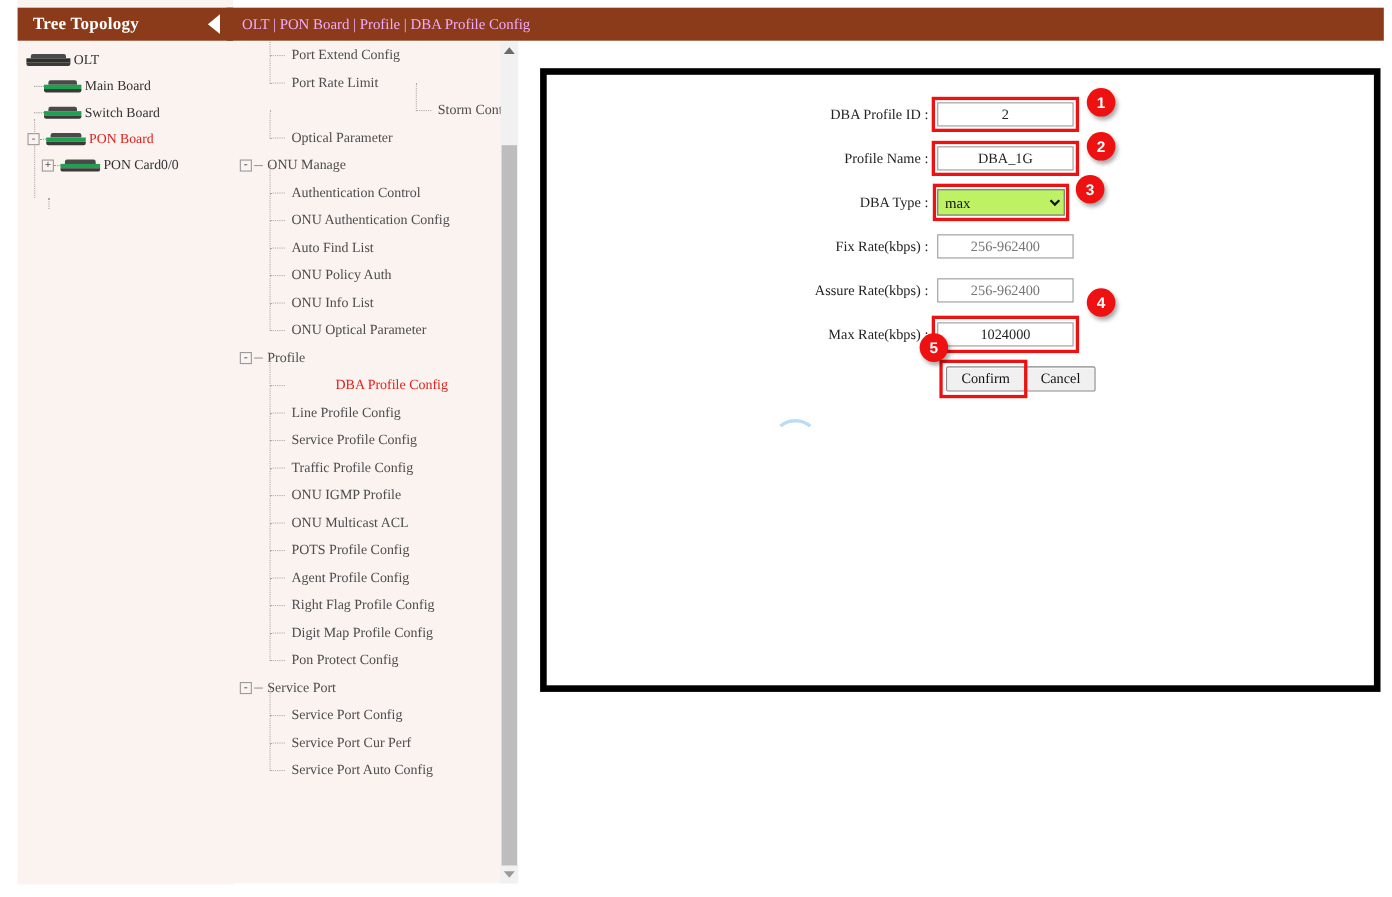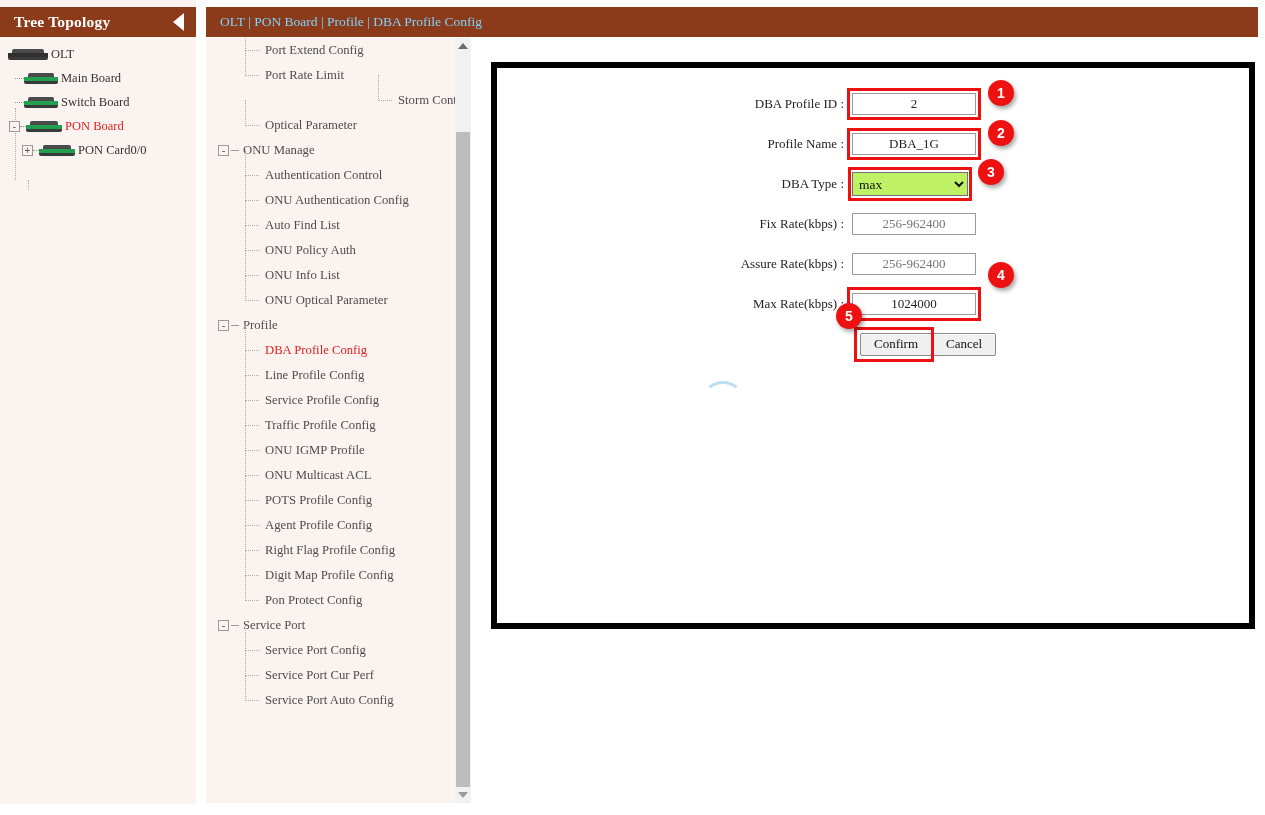--- a/index.html
+++ b/index.html
@@ -7,21 +7,21 @@
     margin: 0; padding: 0;
     width: 1265px; height: 815px;
     background: #ffffff;
     font-family: "Liberation Serif", "DejaVu Serif", serif;
     overflow: hidden;
   }
   #root { position: relative; width: 1265px; height: 815px; }
 
   
   #tree-panel {
-    position: absolute; left: 0; top: 0;
+    position: absolute; left: 16px; top: 0;
     width: 196px; height: 804px;
     background: #FAF3EF;
   }
   #tree-header {
     position: absolute; left: 0; top: 7px;
     width: 196px; height: 30px;
     background: #8B3A1A;
     display: flex; align-items: center; justify-content: space-between;
     padding: 0 12px 0 14px;
   }
@@ -70,21 +70,21 @@
   }
 
   
   #crumb-bar {
     position: absolute; left: 206px; top: 7px;
     width: 1052px; height: 30px;
     background: #8B3A1A;
     display: flex; align-items: center;
     padding-left: 14px;
   }
-  #crumb-bar .crumb-text { color: #7dd3fc; font-size: 13.5px; }
+  #crumb-bar .crumb-text { color: #f0abfc; font-size: 13.5px; }
 
   
   #menu-panel {
     position: absolute; left: 206px; top: 38px;
     width: 265px; height: 765px;
     background: #FAF3EF;
     overflow: hidden;
   }
   #menu-inner { position: relative; padding-top: 0px; }
   .mrow { position: relative; height: 25px; display: flex; align-items: center; }
@@ -327,21 +327,21 @@
         </div>
         <div class="mrow" style="padding-left: 37px;">
           <span class="leaf-branch"></span>
           <span class="mlabel">ONU Optical Parameter</span>
         </div>
         <div class="mrow group" style="padding-left: 12px;">
           <span class="grp-exp">-</span>
           <span class="grp-dash"></span>
           <span class="mlabel">Profile</span>
         </div>
-        <div class="mrow selected" style="padding-left: 37px;">
+        <div class="mrow selected" style="padding-left: 37px; gap: 40px;">
           <span class="leaf-branch"></span>
           <span class="mlabel">DBA Profile Config</span>
         </div>
         <div class="mrow" style="padding-left: 37px; align-items: center;">
           <span class="leaf-branch"></span>
           <span class="mlabel">Line Profile Config</span>
         </div>
         <div class="mrow" style="padding-left: 37px;">
           <span class="leaf-branch"></span>
           <span class="mlabel">Service Profile Config</span>

